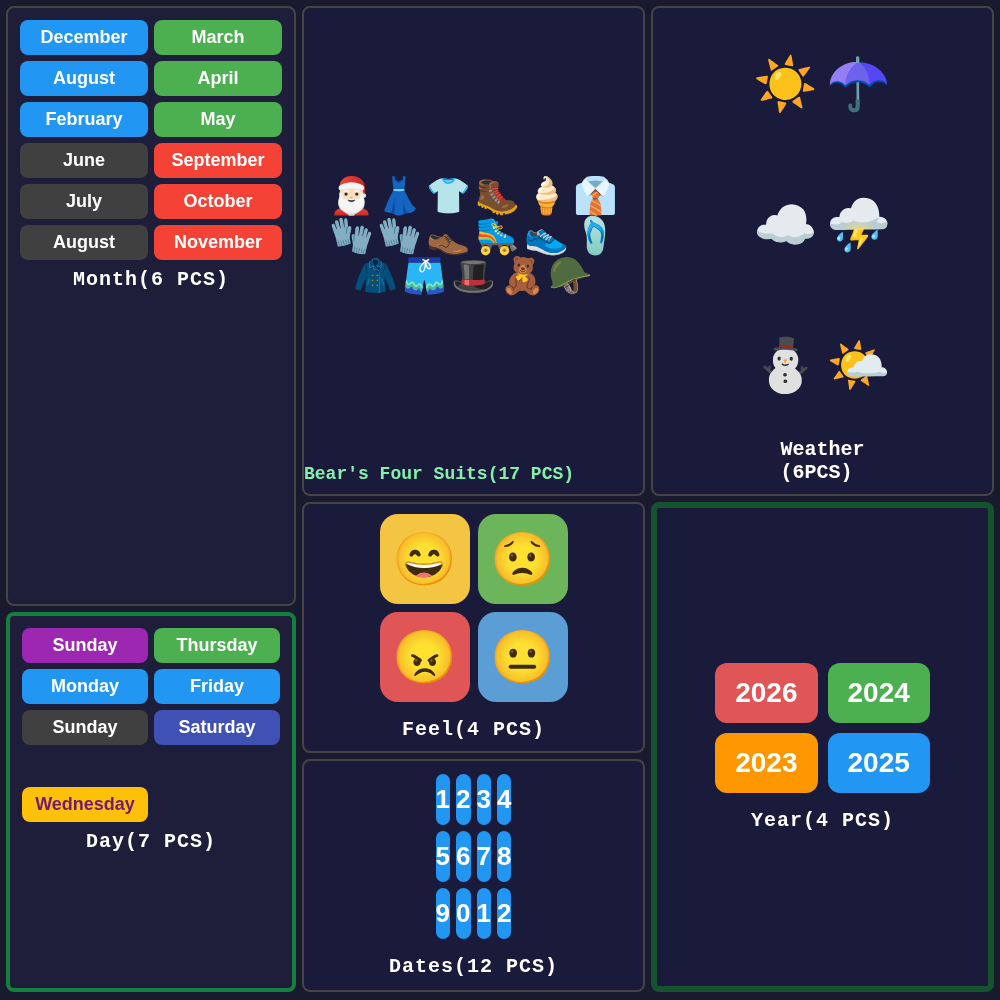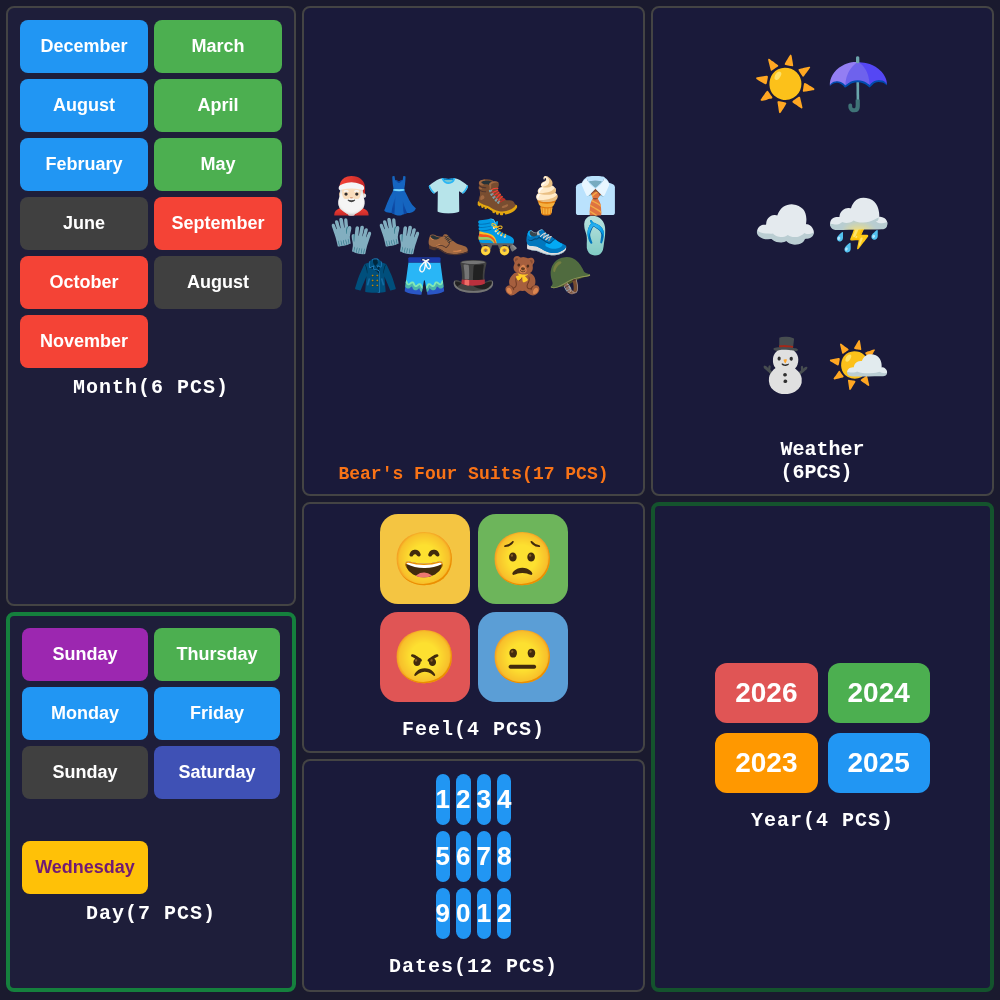--- a/index.html
+++ b/index.html
@@ -49,21 +49,21 @@
 
     .badge-grid {
       display: grid;
       grid-template-columns: 1fr 1fr;
       gap: 6px;
       margin-bottom: 8px;
     }
 
     .badge {
       border-radius: 8px;
-      padding: 16px 4px;
+      padding: 7px 4px;
       text-align: center;
       font-size: 18px;
       font-weight: bold;
       color: white;
       cursor: pointer;
     }
 
     .badge-blue { background: #2196F3; }
     .badge-green { background: #4CAF50; }
     .badge-orange { background: #404040; }
@@ -94,22 +94,21 @@
       display: flex;
       flex-direction: column;
       align-items: center;
       justify-content: center;
     }
 
     .bear-panel-title {
       position: absolute;
       bottom: 10px;
       left: 0; right: 0;
-      text-align: center;
-      color: #f97316;
+      color: #86efac;
       font-size: 18px;
       font-family: 'Courier New', monospace;
       font-weight: bold;
     }
 
     
     .weather-panel {
       grid-column: 3;
       grid-row: 1;
       background: #1a1a3a;
@@ -160,21 +159,21 @@
       align-items: center;
       justify-content: center;
       font-size: 52px;
     }
 
     
     .year-panel {
       grid-column: 3;
       grid-row: 2;
       background: #1a1a3a;
-      border: 4px solid #14532d;
+      border: 6px solid #14532d;
       border-radius: 8px;
       display: flex;
       flex-direction: column;
       align-items: center;
       justify-content: center;
       padding: 12px;
       gap: 10px;
     }
 
     .year-grid {
@@ -268,20 +267,21 @@
     <div class="month-panel">
       <div class="badge-grid" id="month-grid">
           <div class="badge badge-blue">December</div>
           <div class="badge badge-green">March</div>
           <div class="badge badge-blue">August</div>
           <div class="badge badge-green">April</div>
           <div class="badge badge-blue">February</div>
           <div class="badge badge-green">May</div>
           <div class="badge badge-orange">June</div>
           <div class="badge badge-red">September</div>
+          <div class="badge badge-orange">July</div>
           <div class="badge badge-red">October</div>
           <div class="badge badge-orange">August</div>
           <div class="badge badge-red">November</div>
         </div>
       <div class="panel-title">Month(6 PCS)</div>
     </div>
 
     <div class="day-panel">
       <div class="badge-grid" id="day-grid">
           <div class="badge badge-purple">Sunday</div>

